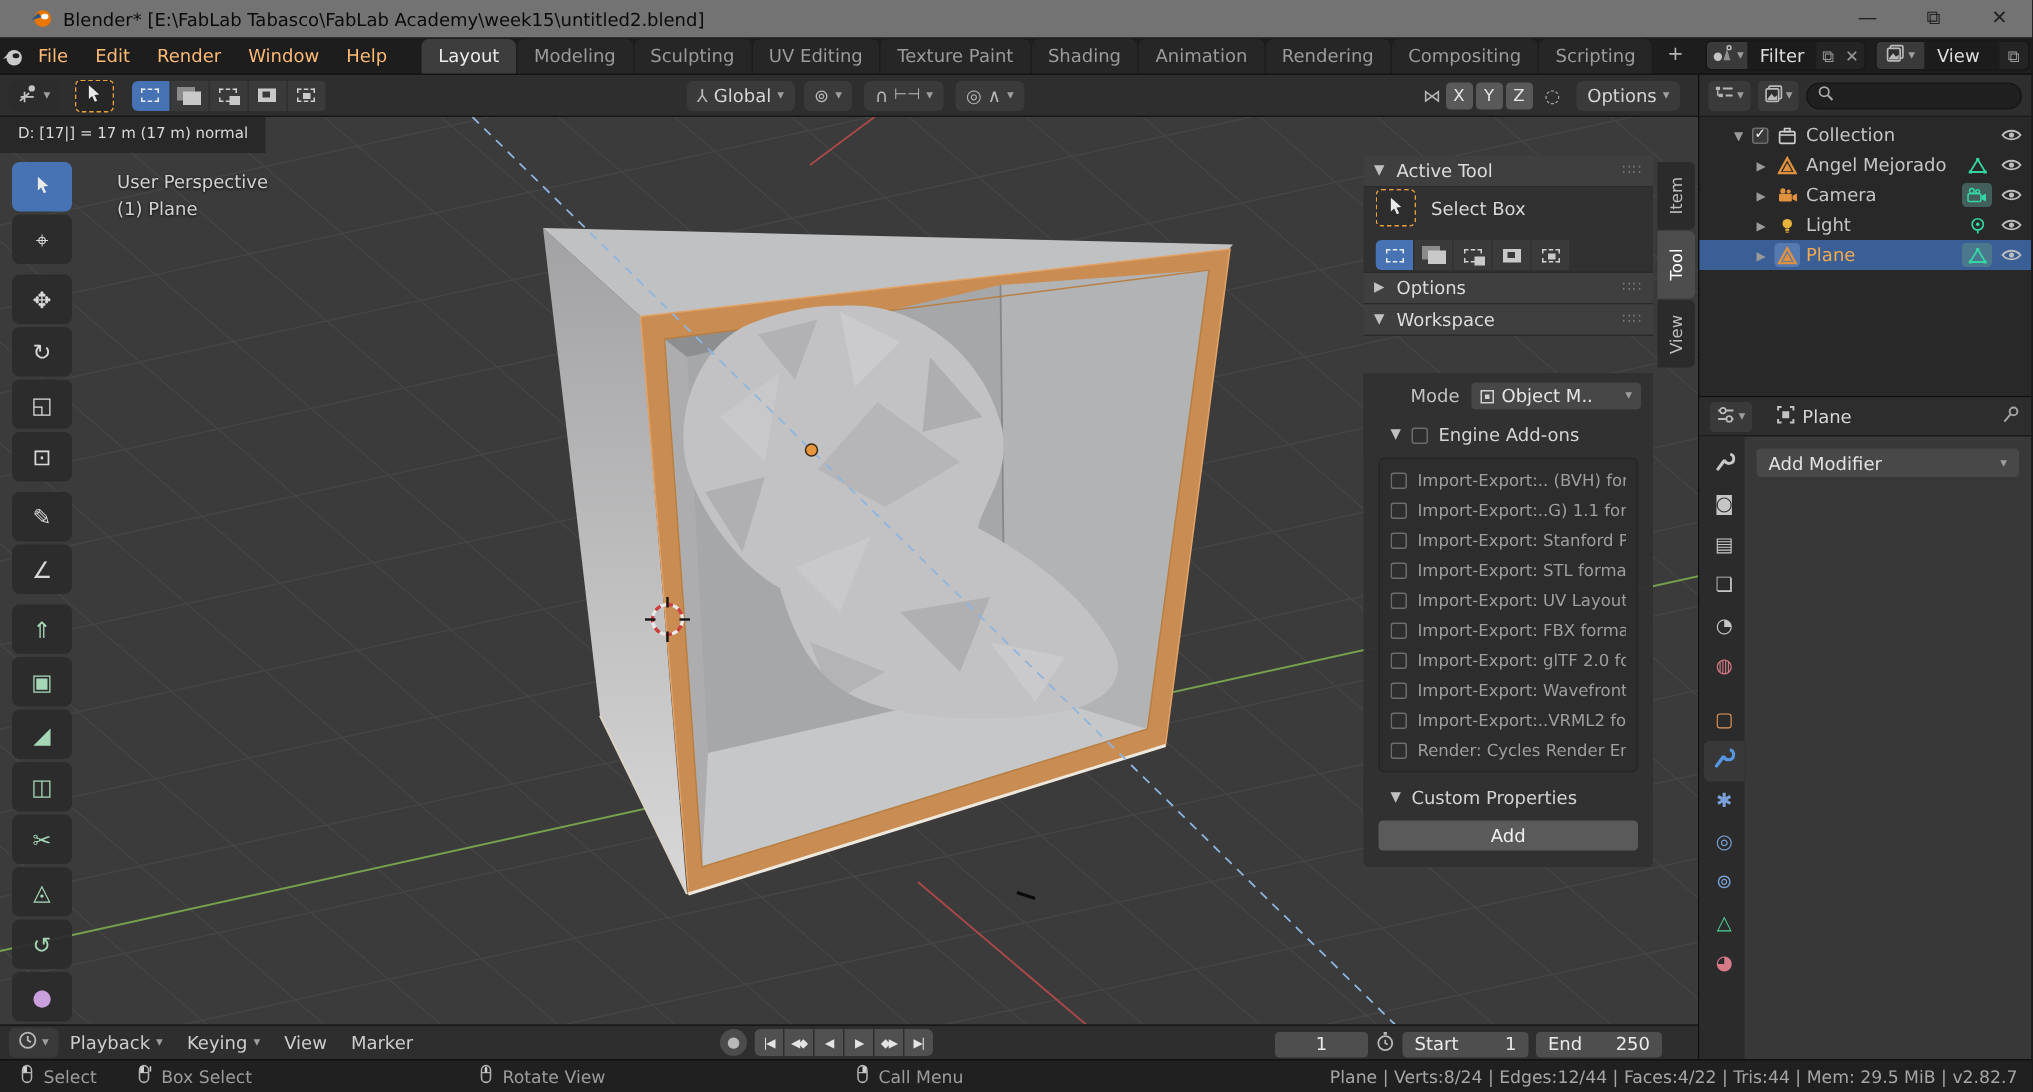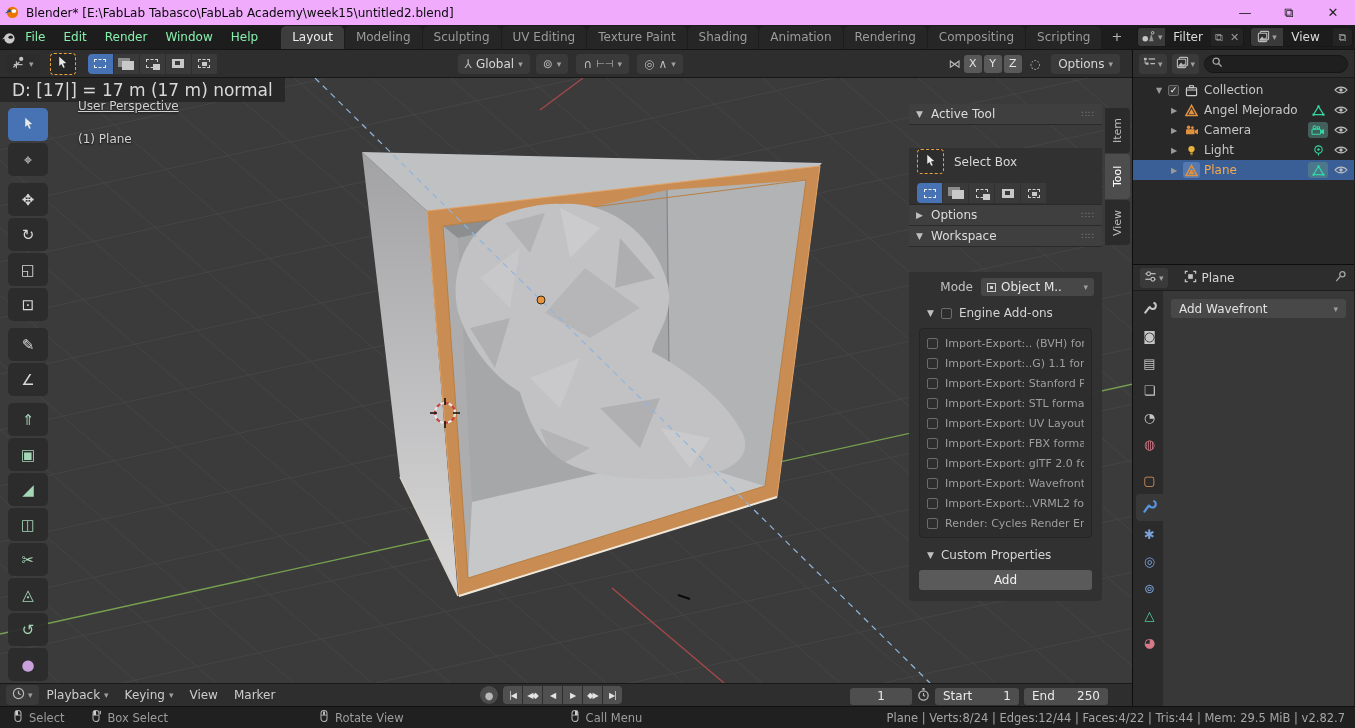--- a/index.html
+++ b/index.html
@@ -1,28 +1,28 @@
 <!DOCTYPE html>
 <html><head>
 <meta charset="utf-8">
 <style>
   html,body{margin:0;padding:0;background:#101010;}
   *{box-sizing:border-box;font-family:"DejaVu Sans","Liberation Sans",sans-serif;}
   #app{position:relative;width:1355px;height:728px;background:#1d1d1d;overflow:hidden;font-size:12px;color:#c8c8c8;}
 
   
-  .titlebar{height:25px;background:#f0abfc;color:#111;display:flex;align-items:center;padding-left:4px;font-size:12px;}
+  .titlebar{height:25px;background:#737373;color:#111;display:flex;align-items:center;padding-left:20px;font-size:12px;}
   .titlebar .tb-title{margin-left:7px;color:#0a0a0a;}
   .win-controls{margin-left:auto;display:flex;height:100%;}
   .win-btn{width:44px;display:flex;align-items:center;justify-content:center;color:#222;font-size:13px;cursor:default;}
 
   
   .topbar{height:25px;background:#1d1d1d;display:flex;align-items:center;border-bottom:1px solid #141414;}
   .tb-logo{width:30px;display:flex;justify-content:center;align-items:center;}
-  .menu-item{padding:0 9px;color:#86efac;line-height:24px;}
+  .menu-item{padding:0 9px;color:#fdba74;line-height:24px;}
   .wtabs{display:flex;align-items:flex-end;height:100%;margin-left:14px;}
   .wtab{padding:0 11px;line-height:22px;height:23px;border-radius:5px 5px 0 0;background:#262626;color:#9b9b9b;margin-right:1px;white-space:nowrap;}
   .wtab.active{background:#3d3d3d;color:#ececec;}
   .wtab-add{padding:0 9px;color:#b5b5b5;font-size:13px;line-height:22px;}
   .tb-widget{display:flex;align-items:center;height:20px;background:#242424;border:1px solid #181818;border-radius:4px;overflow:hidden;margin-left:6px;}
   .tb-widget .wicon{width:34px;height:100%;background:#3a3a3a;display:flex;align-items:center;justify-content:center;gap:2px;color:#bbb;font-size:9px;}
   .tb-widget .wtext{flex:1;padding:0 8px;color:#dcdcdc;background:#1c1c1c;height:100%;line-height:18px;}
   .tb-widget .wbtn{width:20px;text-align:center;color:#9a9a9a;font-size:11px;}
   .spacer{flex:1;}
 
@@ -47,33 +47,33 @@
   .pg4::after{content:"";position:absolute;left:3px;top:2px;width:5px;height:4px;background:#3a3a3a;}
   .pg5{border:1px dashed #cfcfcf;}
   .pg5::after{content:"";position:absolute;left:3px;top:2px;width:5px;height:4px;background:#c9c9c9;}
   .th-group{display:flex;align-items:center;gap:4px;background:#3a3a3a;height:20px;border-radius:4px;padding:0 7px;color:#d6d6d6;}
   .glyph-dim{color:#b9b9b9;}
   .axis-btn{width:18px;height:18px;background:#595959;border-radius:3px;display:flex;align-items:center;justify-content:center;color:#e6e6e6;font-size:11px;}
   .caret{font-size:9px;color:#9e9e9e;}
 
   
   .viewport{position:relative;height:605px;background:#3b3b3b;overflow:hidden;}
-  .vp-info{position:absolute;left:0;top:0;height:24px;line-height:24px;padding:0 12px;background:rgba(38,38,38,.88);color:#d8d8d8;font-size:17px;}
+  .vp-info{position:absolute;left:0;top:0;height:24px;line-height:24px;padding:0 12px;background:rgba(38,38,38,.88);color:#d8d8d8;font-size:10px;}
   .vp-label{position:absolute;color:#d2d2d2;text-shadow:0 1px 2px rgba(0,0,0,.8);font-size:12px;}
   .vp-toolbar{position:absolute;left:8px;top:30px;width:40px;display:flex;flex-direction:column;gap:2px;}
   .tool-btn{height:33px;background:rgba(44,44,44,.94);border-radius:5px;display:flex;align-items:center;justify-content:center;font-size:15px;color:#d8d8d8;}
   .tool-btn.active{background:#4772b3;}
   .tool-btn.gap{margin-top:5px;}
 
   
   .n-panel{position:absolute;top:26px;right:30px;width:193px;font-size:12px;}
   .panel-header{height:21px;background:#3f3f3f;display:flex;align-items:center;gap:6px;padding:0 7px;color:#dcdcdc;border-bottom:1px solid #2a2a2a;}
   .panel-header .arr{font-size:9px;color:#c0c0c0;width:9px;}
   .drag-dots{margin-left:auto;color:#7f7f7f;font-size:9px;letter-spacing:1px;}
-  .panel-body{background:rgba(49,49,49,.96);padding:1px 8px;border-bottom:1px solid #2a2a2a;margin-top:23px;}
+  .panel-body{background:rgba(49,49,49,.96);padding:1px 8px;border-bottom:1px solid #2a2a2a;}
   .at-row{display:flex;align-items:center;gap:10px;}
   .at-chip{width:27px;height:25px;border:1.5px dashed #e8a33d;border-radius:4px;background:#2d2d2d;display:flex;align-items:center;justify-content:center;}
   .mode-row{display:flex;align-items:center;padding:6px 8px 4px 8px;background:rgba(49,49,49,.96);}
   .mode-row .lbl{width:56px;text-align:right;margin-right:8px;color:#c2c2c2;}
   .dropdown{flex:1;height:18px;background:#474747;border-radius:3px;display:flex;align-items:center;gap:5px;padding:0 6px;color:#e6e6e6;}
   .dd-sq{width:9px;height:9px;border:1px solid #cfcfcf;position:relative;}
   .dd-sq::after{content:"";position:absolute;left:2px;top:2px;width:3px;height:3px;background:#cfcfcf;}
   .chk{width:11px;height:11px;background:#2e2e2e;border:1px solid #6c6c6c;border-radius:2px;flex:none;display:flex;align-items:center;justify-content:center;font-size:9px;color:#fff;}
   .filter-row{display:flex;align-items:center;gap:7px;padding:6px 8px 4px 18px;background:rgba(49,49,49,.96);color:#d4d4d4;}
   .addon-box{margin:4px 10px;background:#2d2d2d;border:1px solid #252525;border-radius:4px;padding:4px 7px;}
@@ -376,21 +376,21 @@
             <circle cx="445" cy="335" r="10" fill="none" stroke="#cc3f3f" stroke-width="2.2" stroke-dasharray="4.2 4.2" stroke-dashoffset="4.2"></circle>
             <line x1="445" y1="320" x2="445" y2="327" stroke="#161616" stroke-width="1.6"></line>
             <line x1="445" y1="343" x2="445" y2="350" stroke="#161616" stroke-width="1.6"></line>
             <line x1="430" y1="335" x2="437" y2="335" stroke="#161616" stroke-width="1.6"></line>
             <line x1="453" y1="335" x2="460" y2="335" stroke="#161616" stroke-width="1.6"></line>
           </g>
           <line x1="678" y1="517" x2="690" y2="521" stroke="#0a0a0a" stroke-width="2"></line>
         </svg>
 
         <div class="vp-info">D: [17|] = 17 m (17 m) normal</div>
-        <div class="vp-label" style="left:78px;top:21px;text-decoration:underline;">User Perspective</div>
+        <div class="vp-label" style="left:78px;top:36px;">User Perspective</div>
         <div class="vp-label" style="left:78px;top:54px;">(1) Plane</div>
 
         <div class="vp-toolbar" id="vp-toolbar">
             <div class="tool-btn active">
               <span><svg viewBox="0 0 16 16" width="13" height="13">
                   <path d="M4 1 L12.5 8.6 L8.6 9.1 L10.8 13.8 L8.9 14.6 L6.7 9.9 L4 12.3 Z" fill="#e9e9e9"></path>
                 </svg></span>
             </div>
             <div class="tool-btn">
               <span>⌖</span>
@@ -833,21 +833,21 @@
               </div>
               <div class="ptab">
                 <span style="color: rgb(78, 207, 150);">△</span>
               </div>
               <div class="ptab">
                 <span style="color: rgb(213, 122, 134);">◕</span>
               </div>
             </div>
           <div class="prop-body">
             <div class="addmod">
-              <span>Add Wavefront</span>
+              <span>Add Modifier</span>
               <span class="caret">▾</span>
             </div>
           </div>
         </div>
       </div>
     </div>
   </div>
 
   <div class="statusbar">
     <div id="sb-hints" style="display:flex;align-items:center;">

